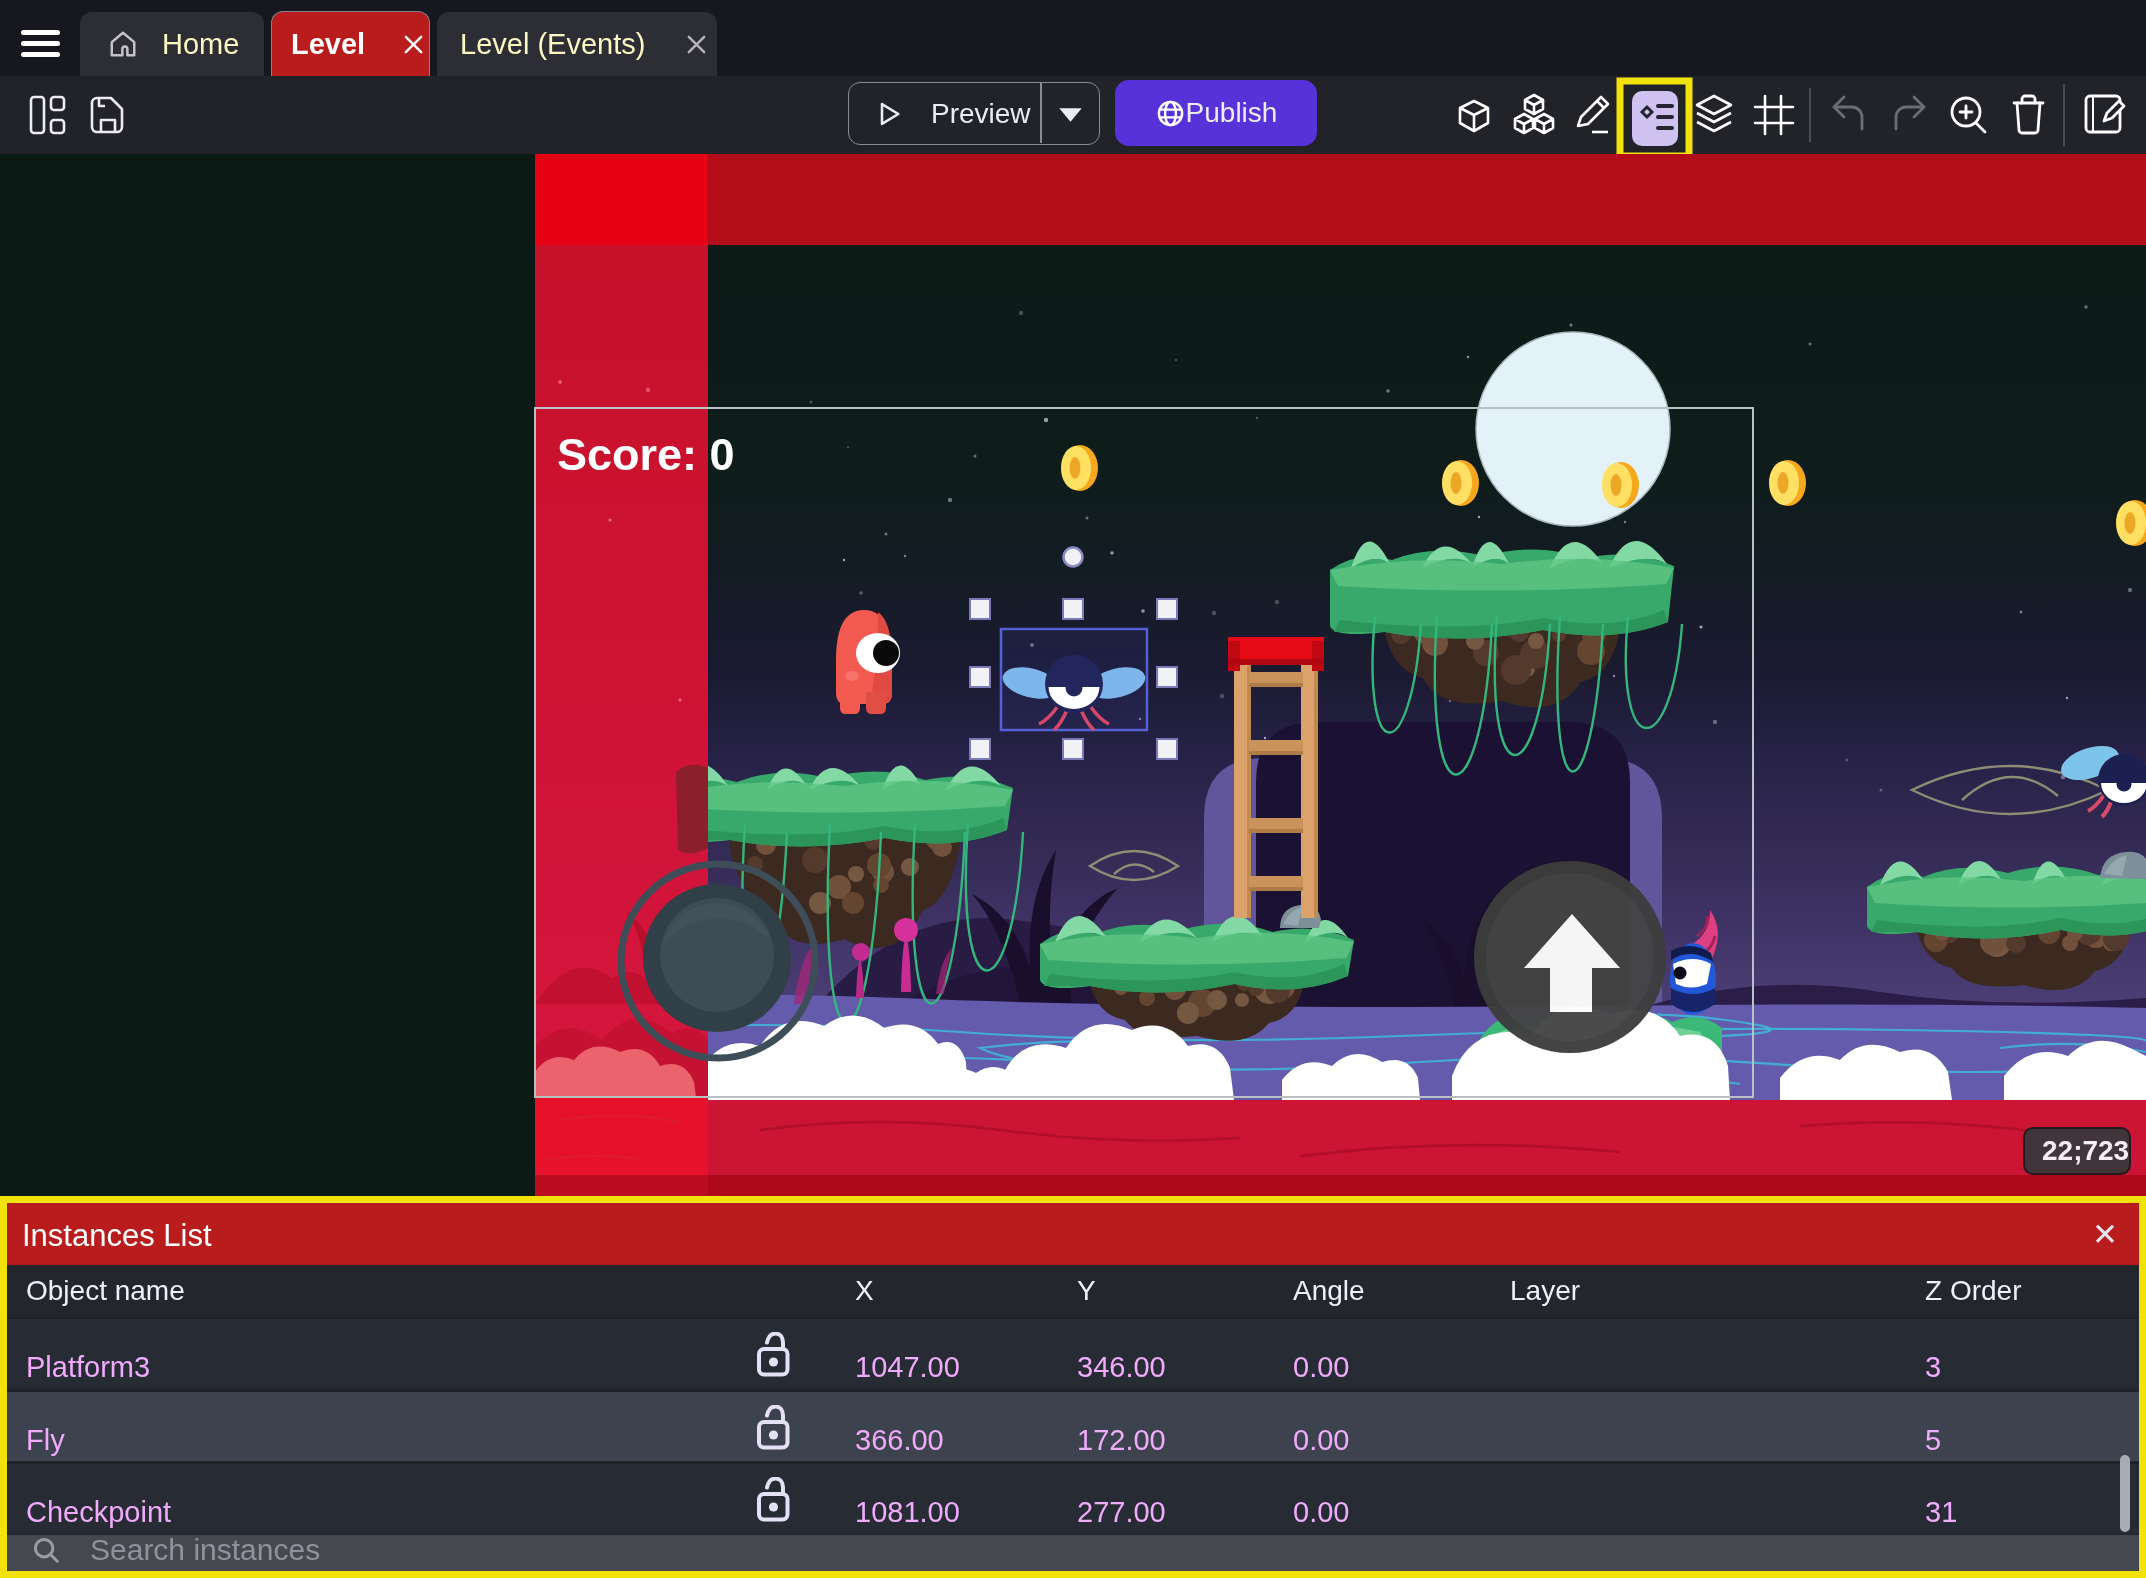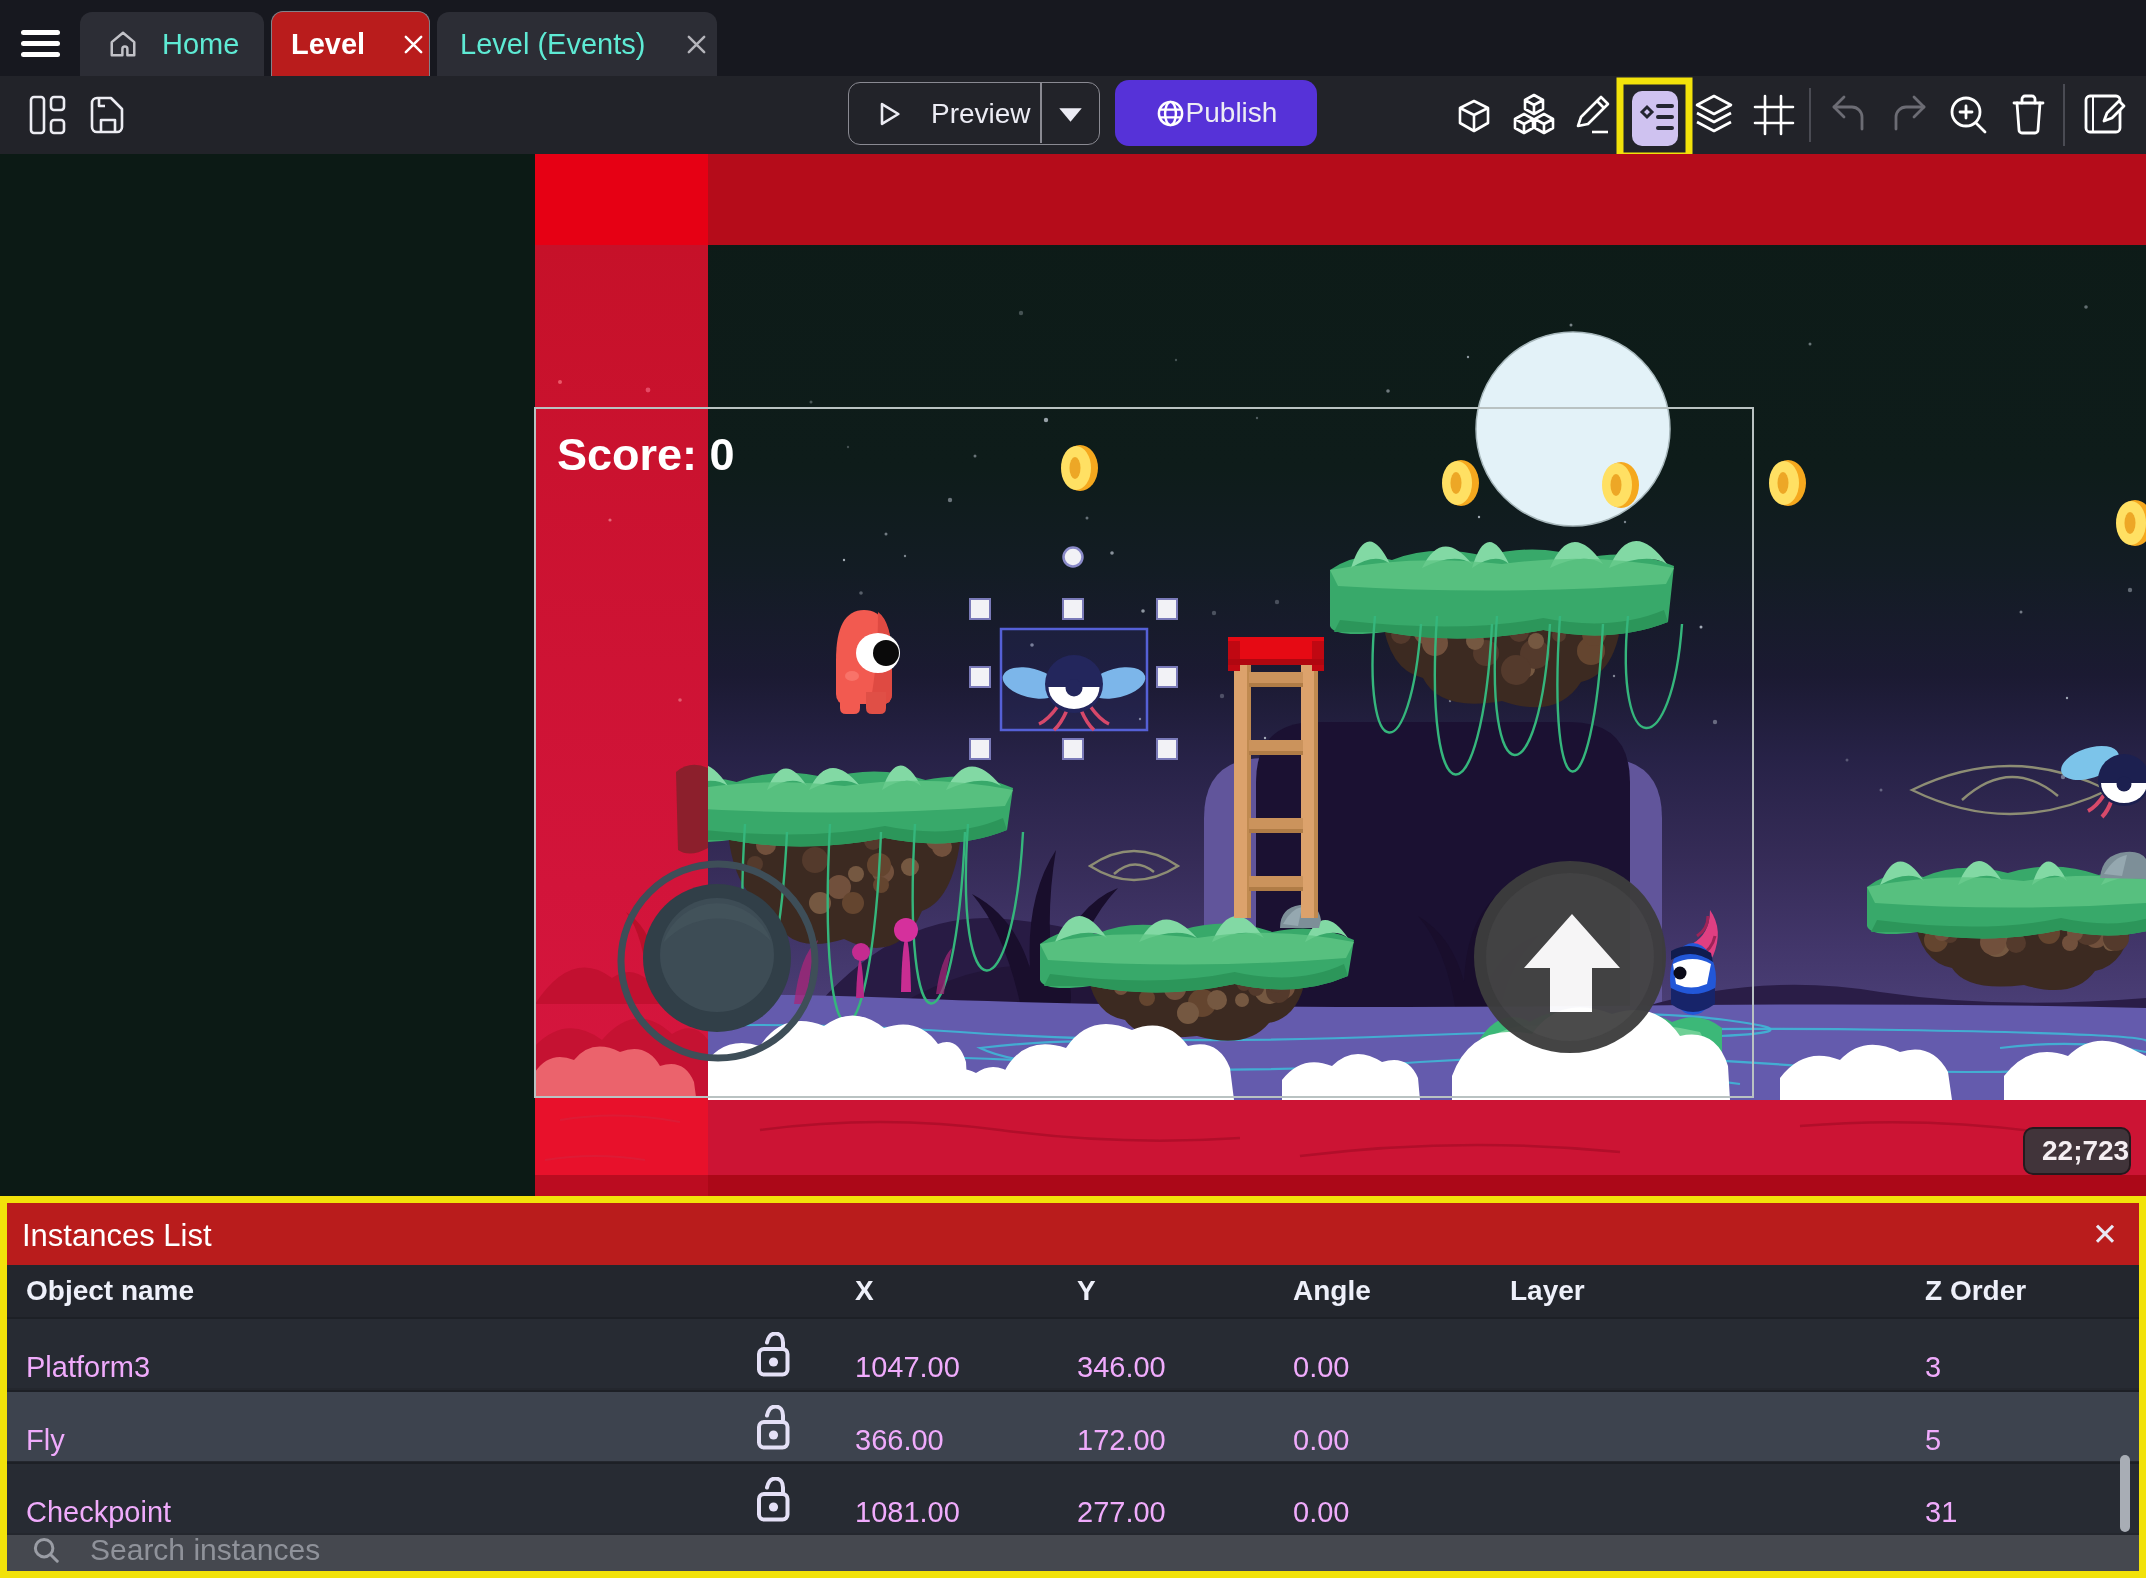--- a/index.html
+++ b/index.html
@@ -6,36 +6,36 @@
 html,body{width:2146px;height:1578px;overflow:hidden;background:#17181f;font-family:"Liberation Sans",sans-serif}
 #root{position:relative;width:2146px;height:1578px}
 
 #tabbar{position:absolute;left:0;top:0;width:2146px;height:76px;background:#17181f}
 .burger{position:absolute;left:21px;top:30px;width:39px;height:27px}
 .burger div{height:4.5px;background:#fff;border-radius:3px;margin-bottom:6.5px}
 .tab{position:absolute;top:12px;height:64px;border-radius:12px 12px 0 0;display:flex;align-items:center}
 #tab-home{left:80px;width:184px;background:#2c2d35}
 #tab-level{left:271px;width:159px;top:11px;height:65px;background:#b91c1c;border:1.5px solid #82828a;border-bottom:none}
 #tab-events{left:437px;width:280px;background:#2c2d35}
-.tabtxt{color:#5eead4;font-size:29px}
+.tabtxt{color:#fef9c3;font-size:29px}
 .tabtxt.act{color:#fff;font-weight:bold}
 
 #toolbar{position:absolute;left:0;top:76px;width:2146px;height:78px;background:#222329}
 .btn-preview{position:absolute;left:848px;top:6px;width:252px;height:63px;border:1.5px solid #8a8a92;border-radius:12px;display:flex;align-items:center}
 .btn-publish{position:absolute;left:1115px;top:4px;width:202px;height:66px;background:#5632d8;border-radius:14px;display:flex;align-items:center;justify-content:center}
 .bseg{color:#ececf4;font-weight:normal;font-size:28px}
 
 #canvas{position:absolute;left:0;top:154px;width:2146px;height:1042px;background:#0c1a15}
 
 #panel{position:absolute;left:0;top:1196px;width:2146px;height:382px;background:#24272e;border:7px solid #f2e20a}
 #ptitle{position:absolute;left:0;top:0;width:2132px;height:62px;background:#b91c1c}
 #ptitle span{position:absolute;left:15px;top:15px;color:#fff;font-size:31px}
 #pclose{position:absolute;right:21px;top:13px;color:#e8e8f5;font-size:31px}
 #phead{position:absolute;left:0;top:62px;width:2132px;height:52px;background:#23262d}
-.hcell{position:absolute;color:#eef0fa;font-weight:bold;font-size:28px;top:10px}
+.hcell{position:absolute;color:#eef0fa;font-weight:normal;font-size:28px;top:10px}
 .prow{position:absolute;left:0;width:2132px;height:71px;background:#272b33;border-top:2px solid #1d2026}
 .prow.sel{background:#3d434e}
 .rcell{position:absolute;color:#f0abfc;font-size:29px;top:32px}
 #psearch{position:absolute;left:0;top:332px;width:2132px;height:36px;background:#45484f}
 #psearch span{position:absolute;left:83px;top:-2px;color:#8f929a;font-size:30px}
 .lock{position:absolute;left:749px;top:13px}
 </style>
 </head>
 <body>
 <div id="root">

